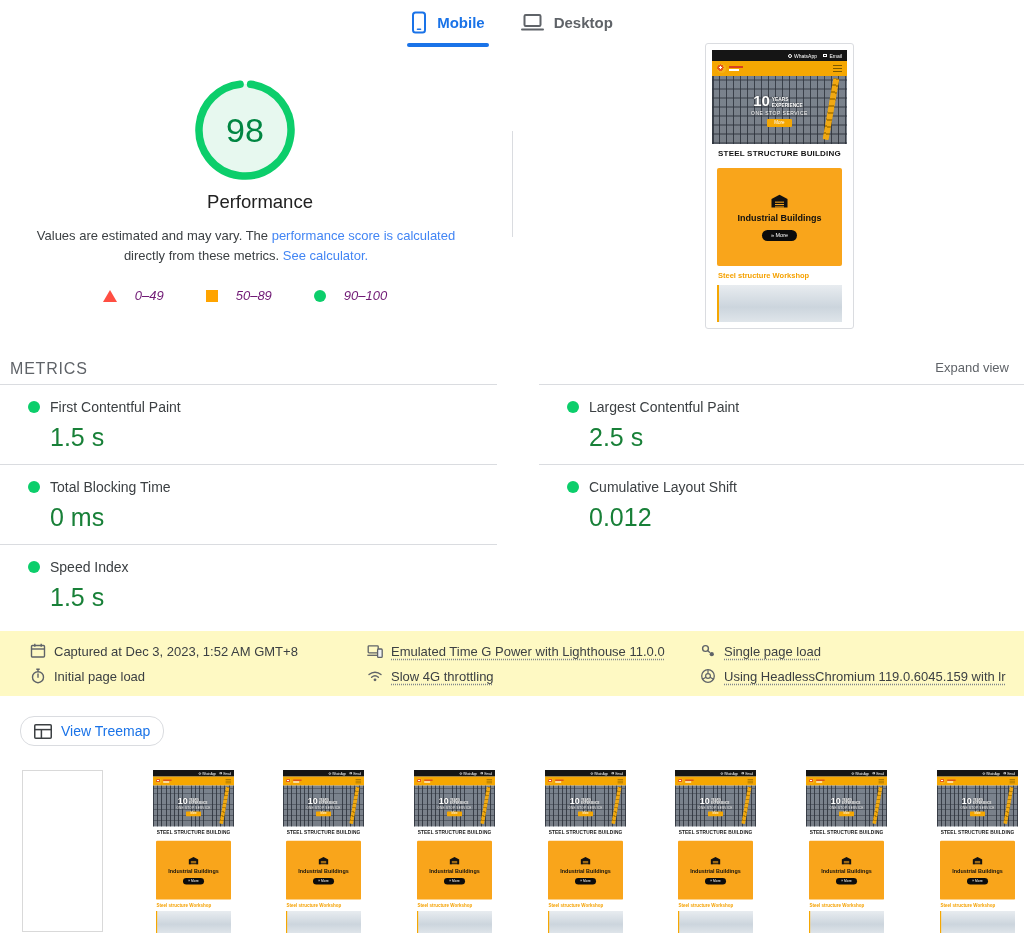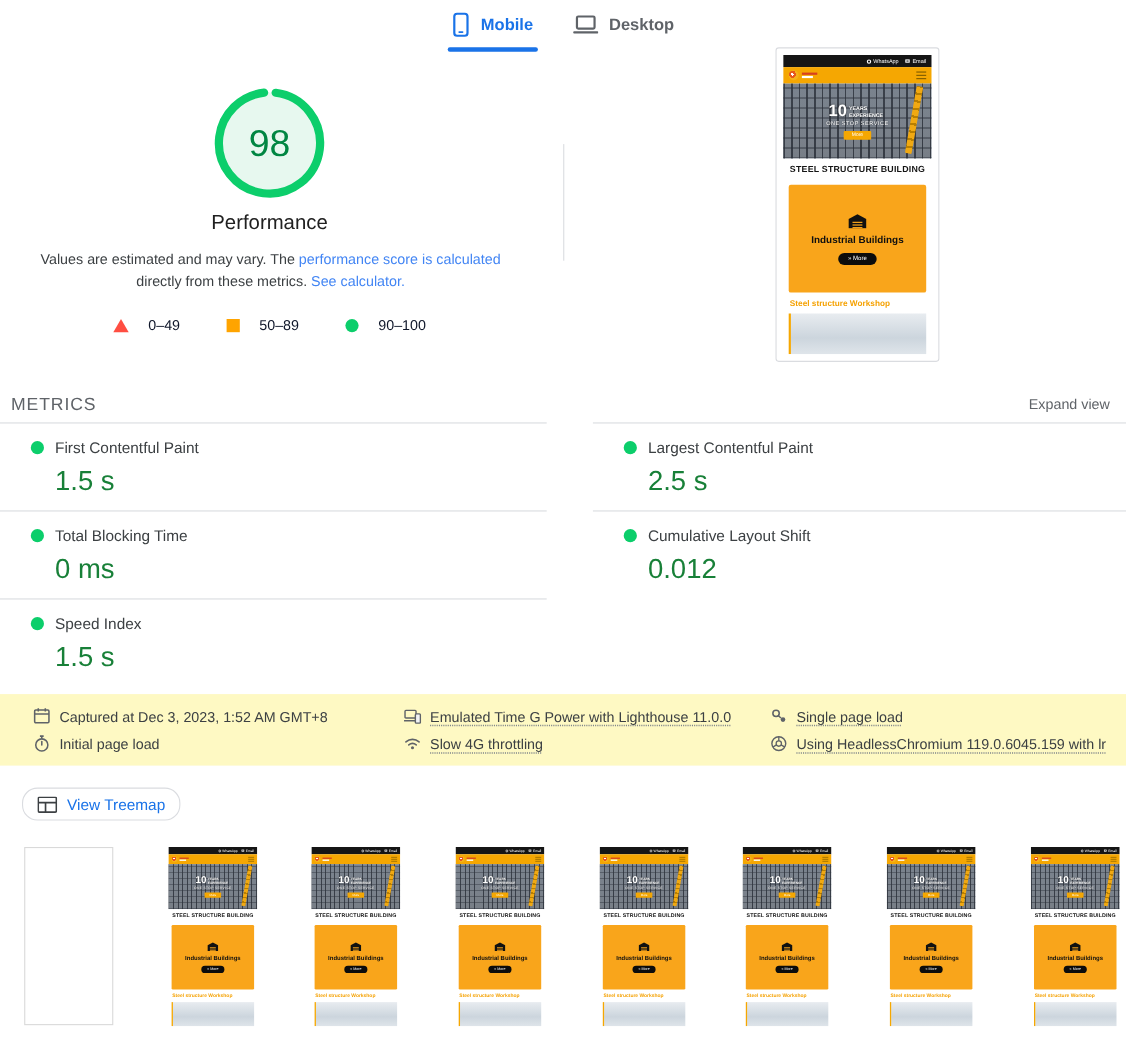--- a/index.html
+++ b/index.html
@@ -10,24 +10,24 @@
   
   .tabs-bar { position:absolute; top:0; left:0; width:100%; height:47px; display:flex; justify-content:center; gap:28px; }
   .tab { position:relative; display:flex; align-items:center; gap:10px; padding:9px 4px 12px 4px; cursor:pointer; }
   .tab .tab-label { font-size:15px; font-weight:bold; }
   .tab.active .tab-label { color:#1a73e8; font-weight:bold; }
   .tab.inactive .tab-label { color:#5f6368; font-weight:bold; }
   .tab-underline { position:absolute; left:0; right:0; bottom:0; height:4px; background:#1a73e8; border-radius:2px; }
 
   
   .gauge-wrap { position:absolute; left:193px; top:78px; width:104px; height:104px; }
-  .perf-title { position:absolute; left:0; top:191px; width:490px; text-align:center; font-size:18.5px; color:#212121; }
+  .perf-title { position:absolute; left:15px; top:191px; width:490px; text-align:center; font-size:18.5px; color:#212121; }
   .disclaimer { position:absolute; left:14px; top:226px; width:464px; text-align:center; font-size:13px; line-height:20px; color:#3c4043; }
   .disclaimer a { color:#4285f4; text-decoration:none; cursor:pointer; }
-  .legend { position:absolute; left:0; top:288px; width:490px; display:flex; justify-content:center; align-items:flex-start; gap:42px; font-size:13px; color:#0f172a; }
+  .legend { position:absolute; left:0; top:288px; width:490px; display:flex; justify-content:center; align-items:flex-start; gap:42px; font-size:13px; color:#701a75;font-style:italic; }
   .legend-item { display:flex; align-items:center; gap:18px; }
   .shape-triangle { width:0; height:0; border-left:7px solid transparent; border-right:7px solid transparent; border-bottom:12px solid #ff4e42; }
   .shape-square { width:12px; height:12px; background:#ffa400; }
   .shape-circle { width:12px; height:12px; border-radius:50%; background:#0cce6b; }
   .v-divider { position:absolute; left:512px; top:131px; width:1px; height:106px; background:#dadce0; }
 
   
   .final-shot { position:absolute; left:705px; top:43px; padding:6px; background:#fff; border:1px solid #dadce0; border-radius:3px; }
 
   

